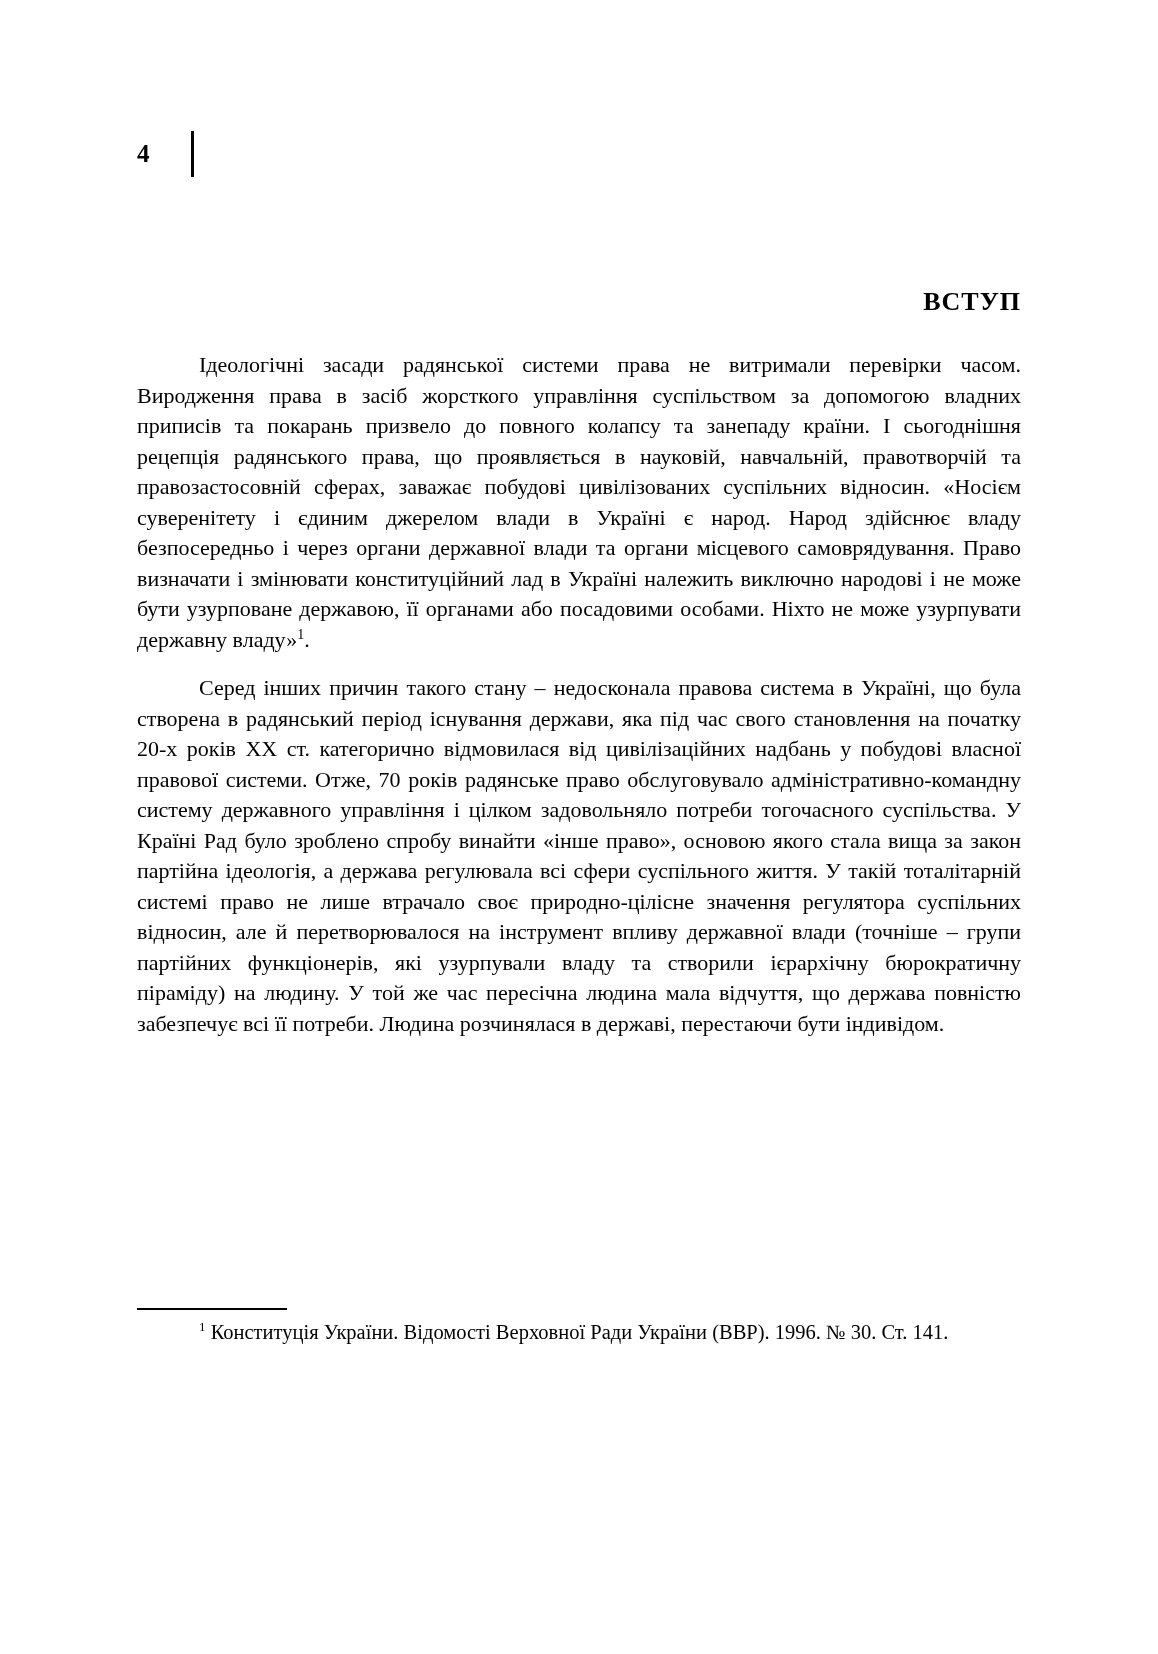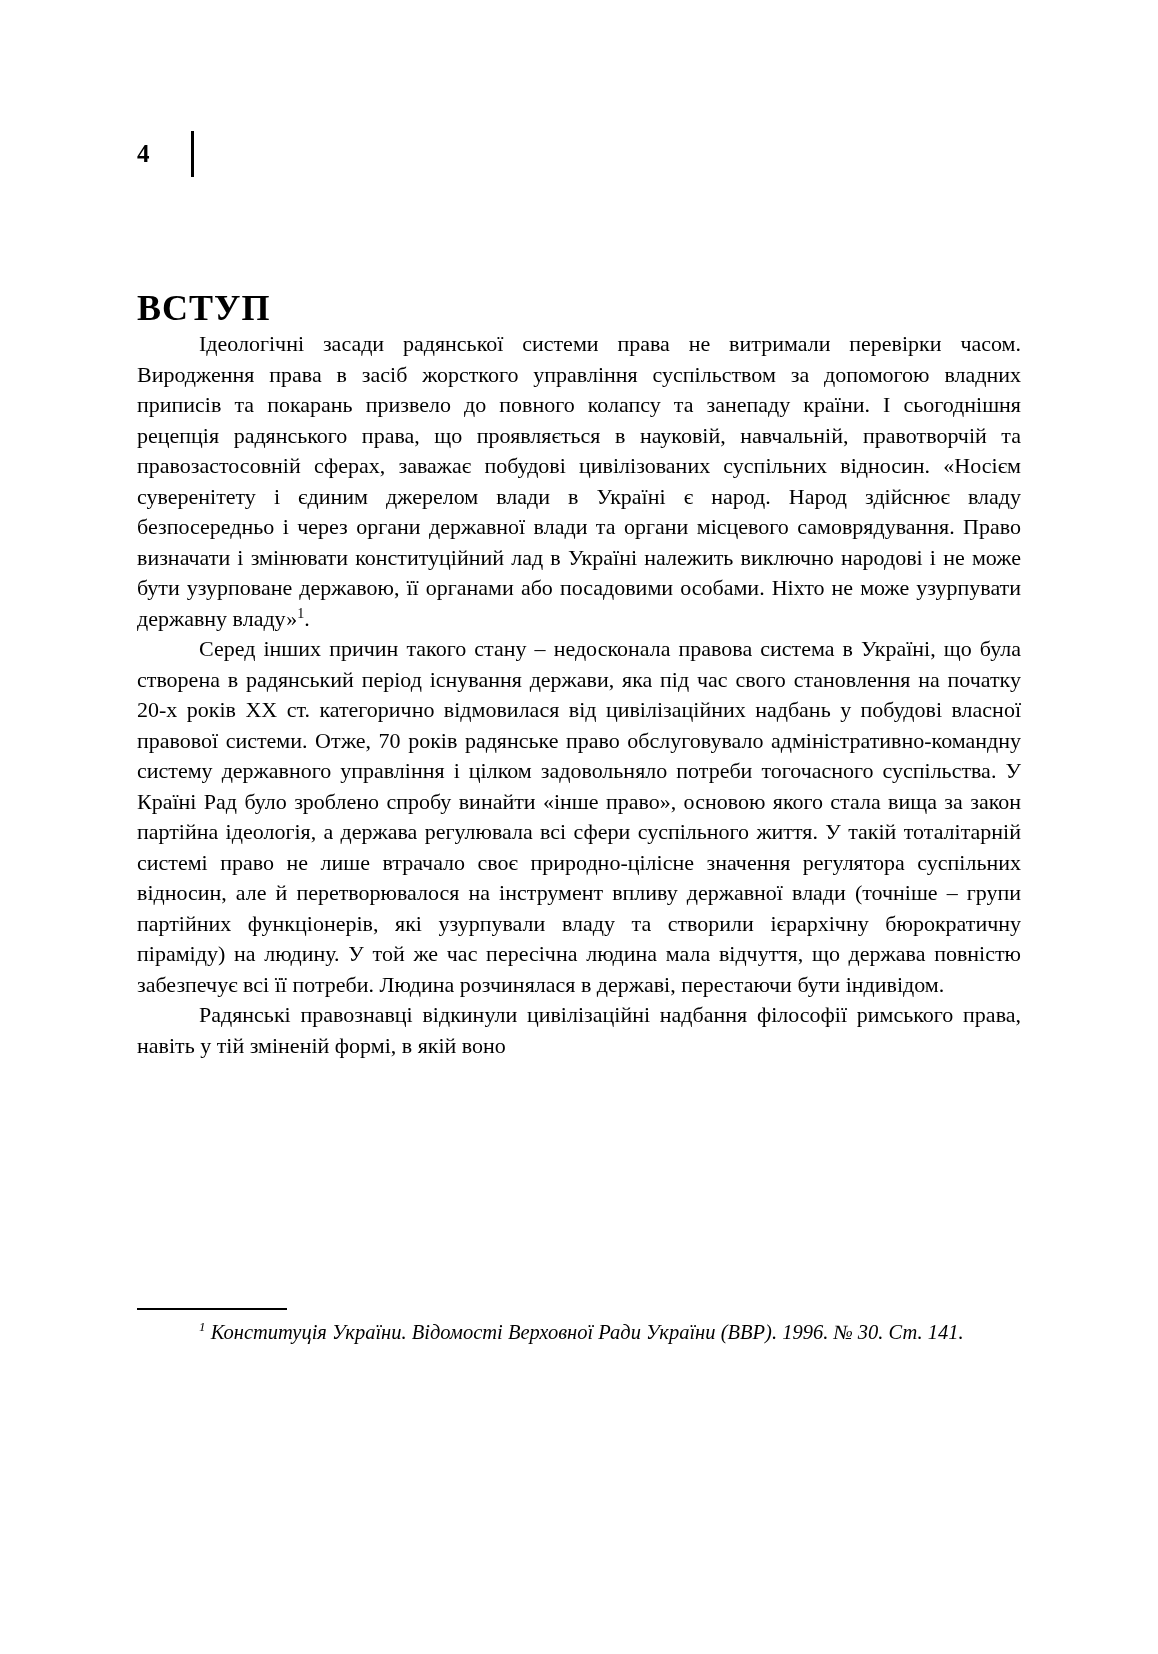--- a/index.html
+++ b/index.html
@@ -35,42 +35,43 @@
     background:#000;
   }
 
   .content {
     position:absolute;
     top:287px;
     left:137px;
     width:884px;
   }
   .title {
-    text-align:left;
-    font-size:36px;
+    text-align:right;
+    font-size:26px;
     font-weight:bold;
     letter-spacing:1px;
+    margin-bottom:33px;
   }
   .para {
     font-size:22px;
     line-height:30.5px;
     text-align:justify;
     text-indent:62px;
+    margin-top:18px;
   }
   .fnref {
     font-size:14px;
     line-height:0;
   }
 
   .footnotes {
     position:absolute;
     top:1308px;
     left:137px;
     width:884px;
-    font-style:italic;
   }
   .footnote-rule {
     width:150px;
     border-top:2px solid #000;
     margin-bottom:7px;
   }
   .footnote {
     font-size:20.5px;
     line-height:30px;
     text-align:justify;
@@ -93,21 +94,20 @@
   </div>
 
   <div class="content">
     <h1 class="title">ВСТУП</h1>
 
     <div class="body-text">
       <p class="para"><span>Ідеологічні засади радянської системи права не витримали перевірки часом. Виродження права в засіб жорсткого управління суспільством за допомогою владних приписів та покарань призвело до повного колапсу та занепаду країни. І сьогоднішня рецепція радянського права, що проявляється в науковій, навчальній, правотворчій та правозастосовній сферах, заважає побудові цивілізованих суспільних відносин. «Носієм суверенітету і єдиним джерелом влади в Україні є народ. Народ здійснює владу безпосередньо і через органи державної влади та органи місцевого самоврядування. Право визначати і змінювати конституційний лад в Україні належить виключно народові і не може бути узурповане державою, її органами або посадовими особами. Ніхто не може узурпувати державну владу»</span><sup class="fnref">1</sup><span>.</span></p>
 
       <p class="para"><span>Серед інших причин такого стану – недосконала правова система в Україні, що була створена в радянський період існування держави, яка під час свого становлення на початку 20-х років ХХ ст. категорично відмовилася від цивілізаційних надбань у побудові власної правової системи. Отже, 70 років радянське право обслуговувало адміністративно-командну систему державного управління і цілком задовольняло потреби тогочасного суспільства. У Країні Рад було зроблено спробу винайти «інше право», основою якого стала вища за закон партійна ідеологія, а держава регулювала всі сфери суспільного життя. У такій тоталітарній системі право не лише втрачало своє природно-цілісне значення регулятора суспільних відносин, але й перетворювалося на інструмент впливу державної влади (точніше – групи партійних функціонерів, які узурпували владу та створили ієрархічну бюрократичну піраміду) на людину. У той же час пересічна людина мала відчуття, що держава повністю забезпечує всі її потреби. Людина розчинялася в державі, перестаючи бути індивідом.</span></p>
 
-      <p class="para"><span>Радянські правознавці відкинули цивілізаційні надбання філософії римського права, навіть у тій зміненій формі, в якій воно</span></p>
     </div>
   </div>
 
   <div class="footnotes">
     <div class="footnote-rule"></div>
 
     <p class="footnote"><sup class="fnmark">1</sup> <span>Конституція України. Відомості Верховної Ради України (ВВР). 1996. № 30. Ст. 141.</span></p>
 
   </div>
 

